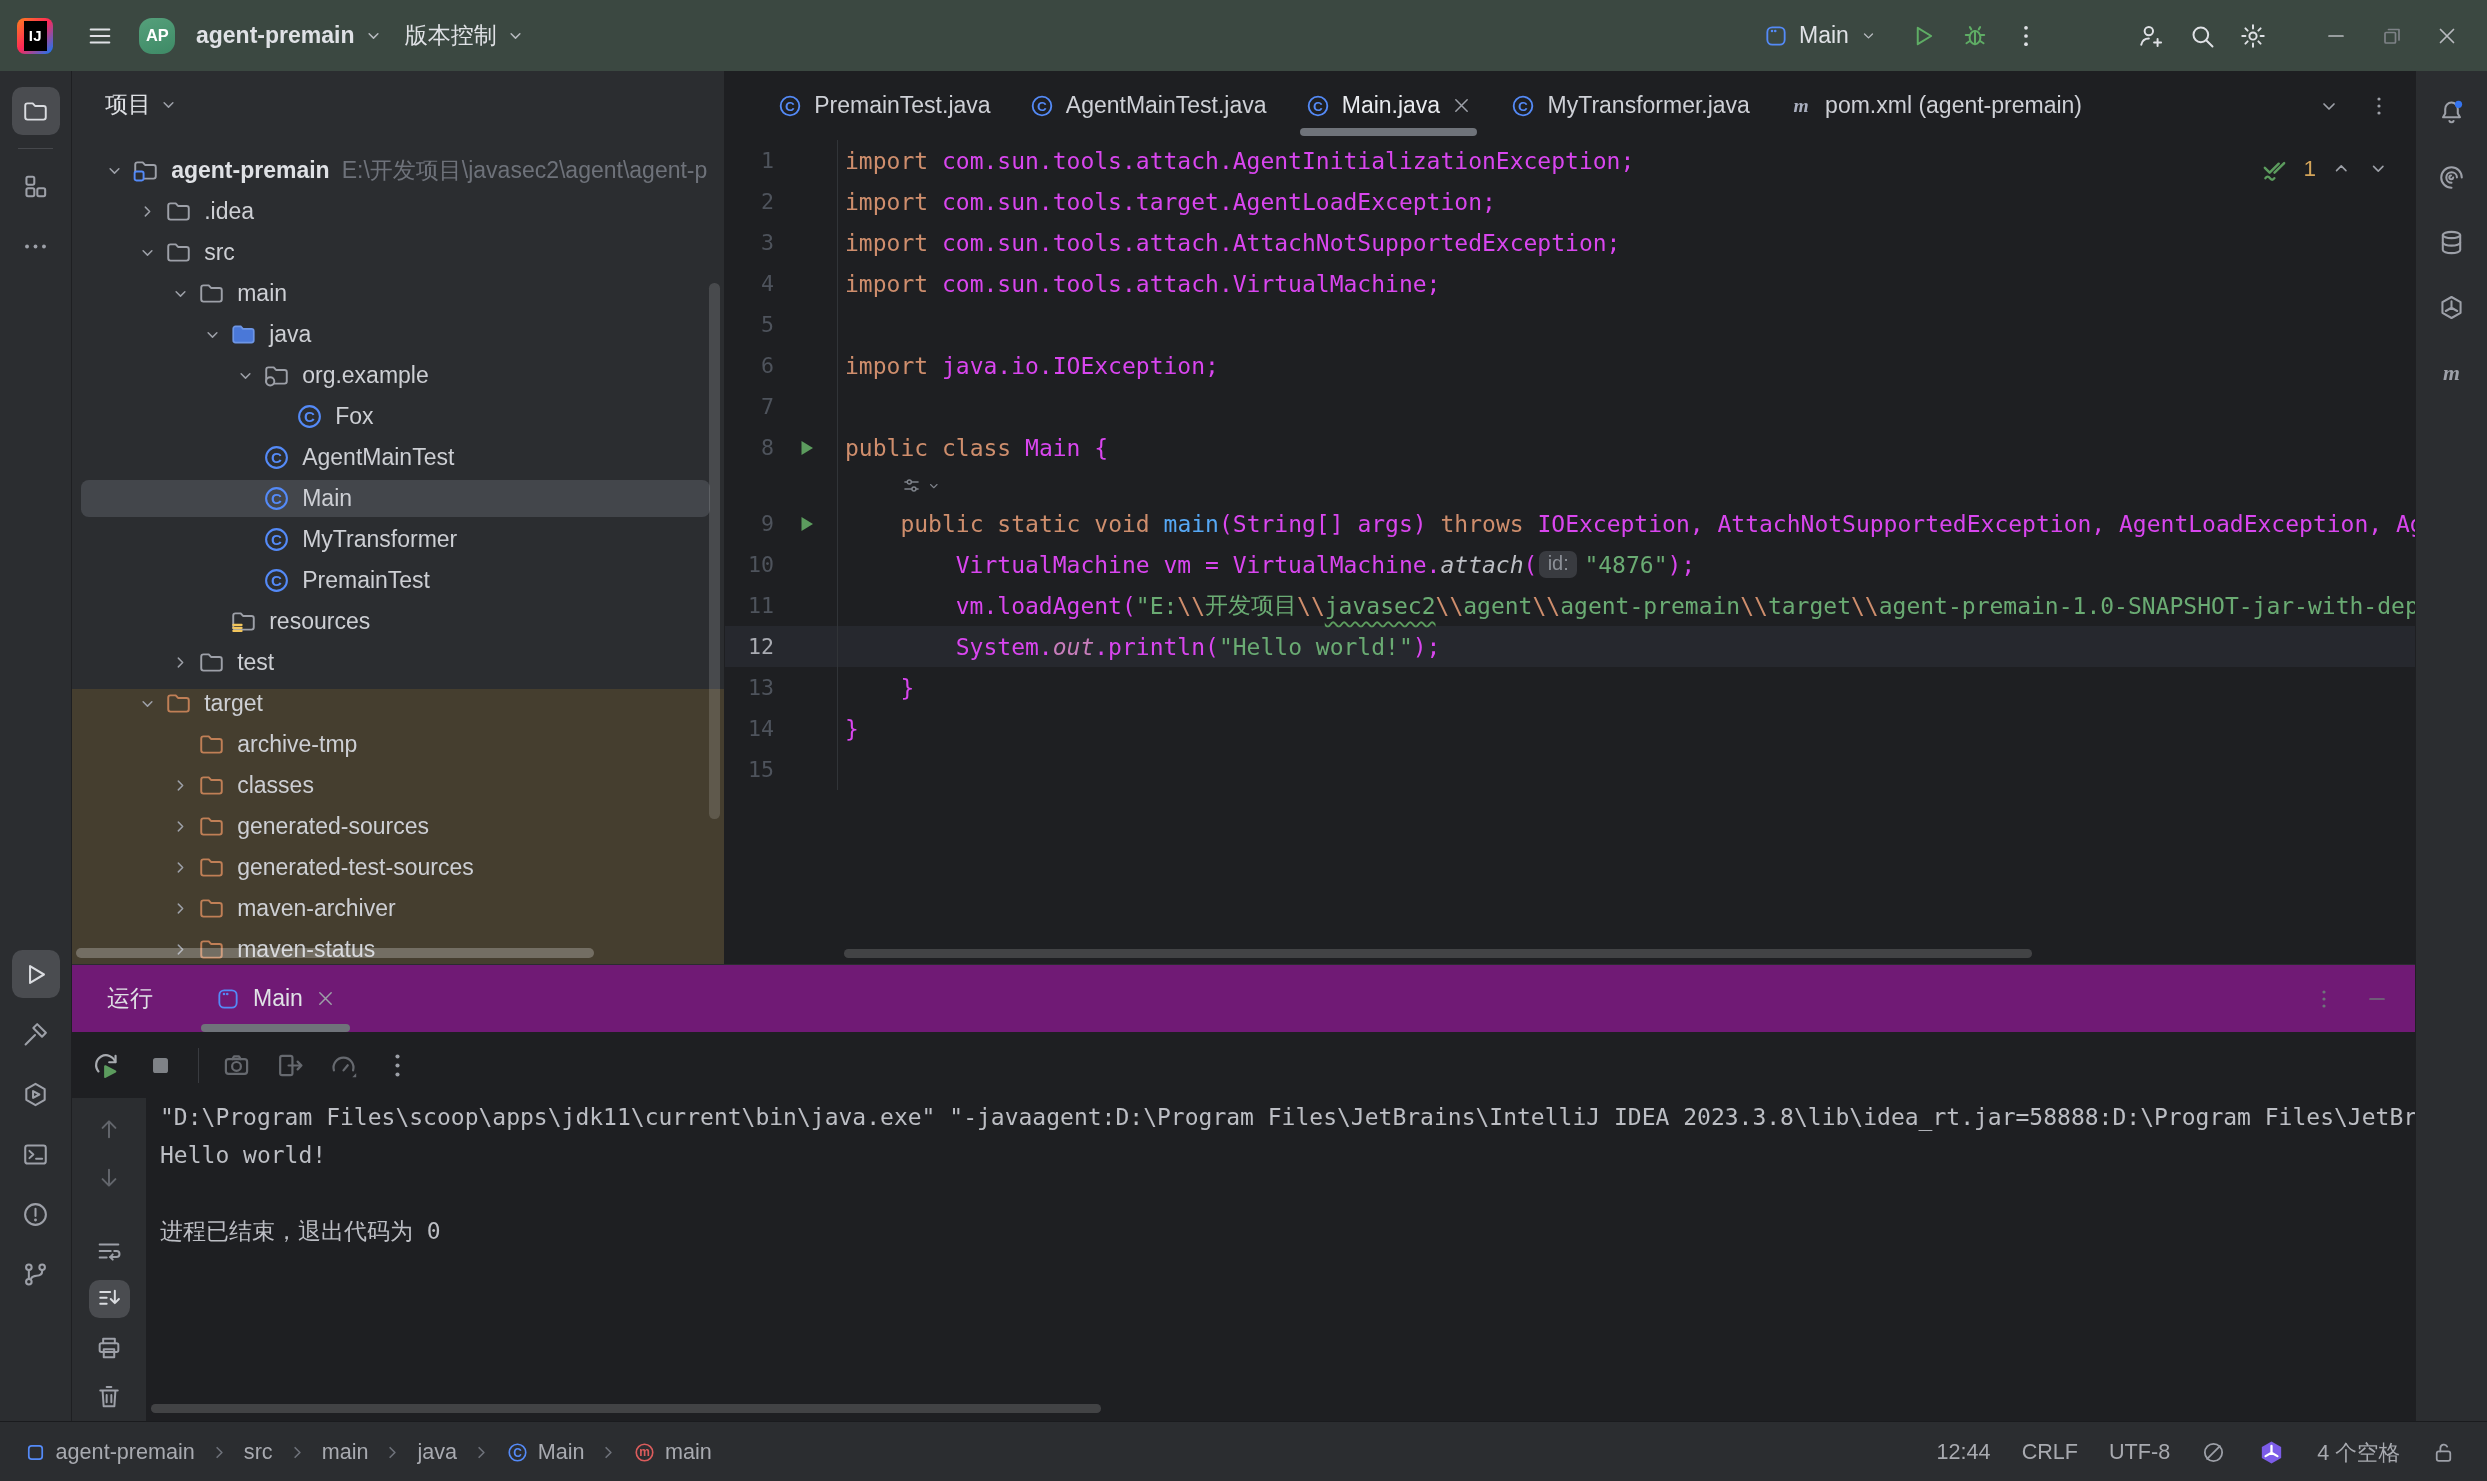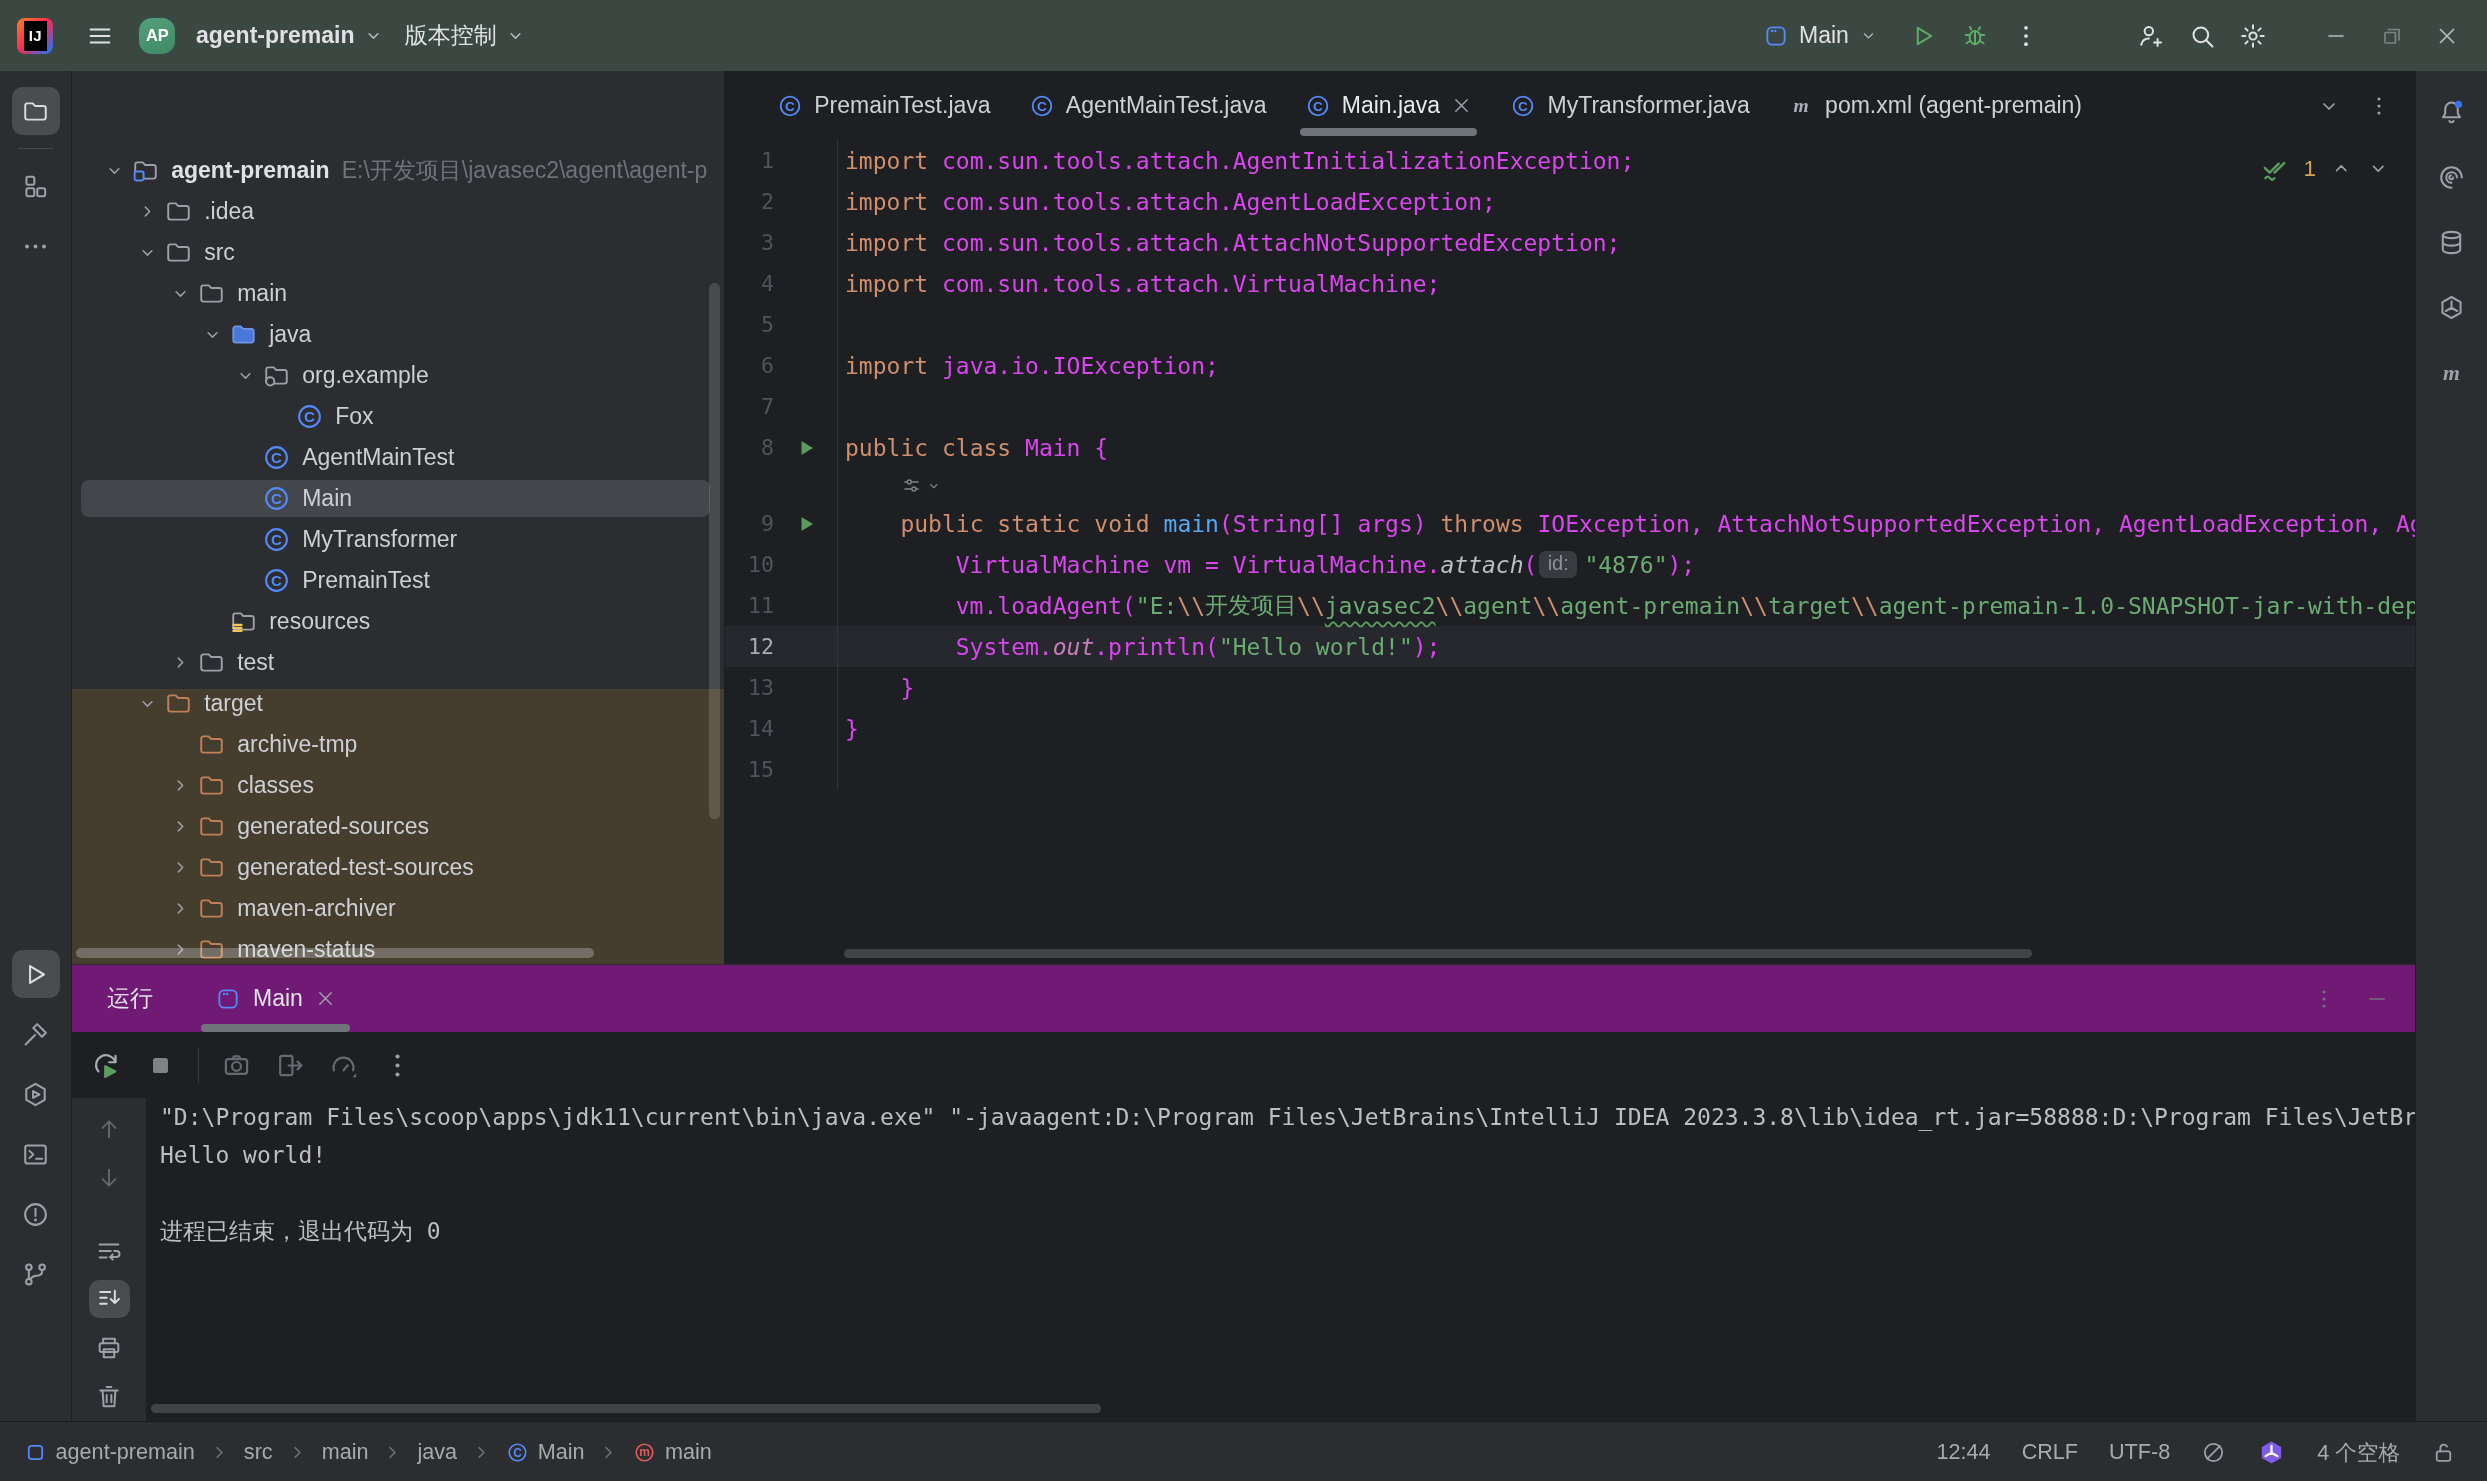--- a/index.html
+++ b/index.html
@@ -332,20 +332,28 @@
                 <path d="M6.5 8.3v7.4M17.5 8.3v1c0 2.5-2.2 3.6-4.6 3.8-2.2.2-3.8.9-4.4 2"></path>
               </svg>
             </span>
           </div>
       </div>
     </nav>
 
     <div class="center-col">
       <div class="upper">
         <aside class="project-panel">
+          <div class="pp-header">
+            <span>项目</span>
+            <span class="ic chev">
+                <svg viewBox="0 0 24 24" fill="none" stroke="currentColor" stroke-width="1.7" stroke-linecap="round" stroke-linejoin="round">
+                  <path d="M7 10l5 5 5-5"></path>
+                </svg>
+              </span>
+          </div>
           <div class="excl-band" style="top: 618px;"></div>
             <div class="tree" id="tree">
               <div class="trow" style="padding-left:26px">
                 <span class="chev-slot">
                   <span class="ic">
                     <svg viewBox="0 0 24 24" fill="none" stroke="currentColor" stroke-width="1.7" stroke-linecap="round" stroke-linejoin="round">
                       <path d="M7 10l5 5 5-5"></path>
                     </svg>
                   </span>
                 </span>
@@ -711,21 +719,21 @@
                   </svg>
                 </span>
               <span class="ic chev">
                   <svg viewBox="0 0 24 24" fill="none" stroke="currentColor" stroke-width="1.7" stroke-linecap="round" stroke-linejoin="round">
                     <path d="M7 10l5 5 5-5"></path>
                   </svg>
                 </span>
             </div>
             <div class="hsb-ed"></div>
           <div class="cline"><span class="ln">1</span><span class="runcol"></span><span class="codetxt"><span class="tk-kw">import</span><span class="tk-pl"> com.sun.tools.attach.AgentInitializationException;</span></span></div>
-              <div class="cline"><span class="ln">2</span><span class="runcol"></span><span class="codetxt"><span class="tk-kw">import</span><span class="tk-pl"> com.sun.tools.attach.AgentLoadException;</span></span></div>
+              <div class="cline"><span class="ln">2</span><span class="runcol"></span><span class="codetxt"><span class="tk-kw">import</span><span class="tk-pl"> com.sun.tools.target.AgentLoadException;</span></span></div>
               <div class="cline"><span class="ln">3</span><span class="runcol"></span><span class="codetxt"><span class="tk-kw">import</span><span class="tk-pl"> com.sun.tools.attach.AttachNotSupportedException;</span></span></div>
               <div class="cline"><span class="ln">4</span><span class="runcol"></span><span class="codetxt"><span class="tk-kw">import</span><span class="tk-pl"> com.sun.tools.attach.VirtualMachine;</span></span></div>
               <div class="cline"><span class="ln">5</span><span class="runcol"></span><span class="codetxt"></span></div>
               <div class="cline"><span class="ln">6</span><span class="runcol"></span><span class="codetxt"><span class="tk-kw">import</span><span class="tk-pl"> java.io.IOException;</span></span></div>
               <div class="cline"><span class="ln">7</span><span class="runcol"></span><span class="codetxt"></span></div>
               <div class="cline"><span class="ln">8</span><span class="runcol"><span class="ic"><svg viewBox="0 0 24 24" fill="none" stroke="currentColor" stroke-width="1.7" stroke-linecap="round" stroke-linejoin="round">
                       <path d="M7.5 5L19 12 7.5 19z" fill="currentColor" stroke="none"></path>
                     </svg></span></span><span class="codetxt"><span class="tk-kw">public</span><span class="tk-pl"> </span><span class="tk-kw">class</span><span class="tk-pl"> Main {</span></span></div>
               <div class="cline inlay"><span class="ln"></span><span class="runcol"></span><span class="codetxt"><span class="inlay-ic"><span class="ic"><svg viewBox="0 0 24 24" fill="none" stroke="currentColor" stroke-width="1.7" stroke-linecap="round" stroke-linejoin="round">
                         <path d="M4.5 8h15M4.5 16h15"></path>

